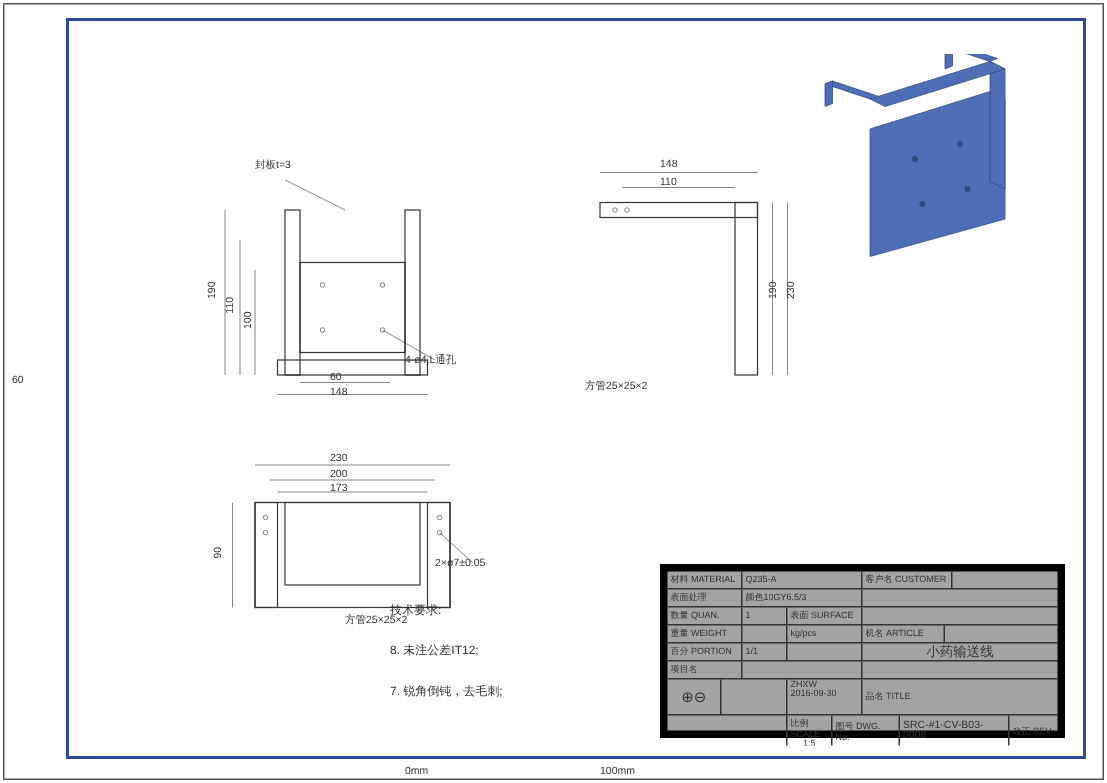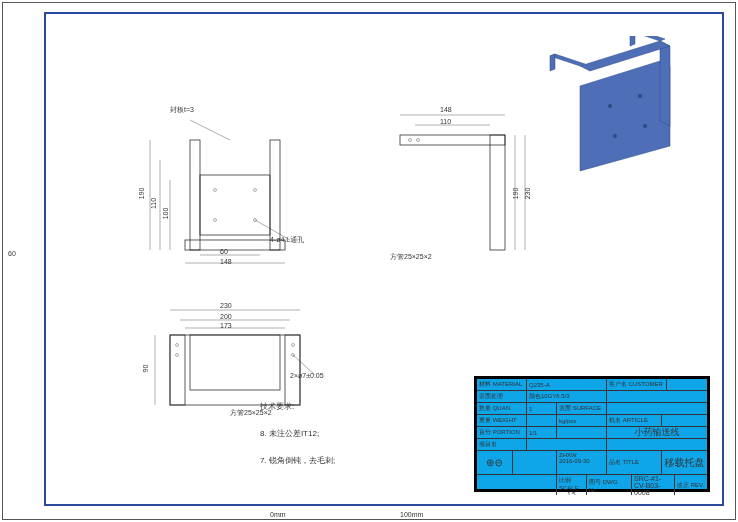--- a/index.html
+++ b/index.html
@@ -6,21 +6,21 @@
   body { font-family: Arial, "Microsoft YaHei", sans-serif; background: #fff; width: 738px; height: 522px; position: relative; overflow: hidden; }
   .outer-frame { position: absolute; top: 2px; left: 2px; right: 2px; bottom: 2px; border: 1px solid #555; }
   .inner-frame { position: absolute; top: 12px; left: 44px; right: 14px; bottom: 16px; border: 2px solid #2a4aa0; }
   .ruler-mark { position: absolute; font-size: 7px; color: #333; }
   .view { position: absolute; }
   .dim { position: absolute; font-size: 7px; color: #333; white-space: nowrap; }
   .drawing-line { stroke: #333; stroke-width: 0.8; fill: none; }
   .thin-line { stroke: #333; stroke-width: 0.4; fill: none; }
   .blue-fill { fill: #4e6fb8; stroke: #2a4a80; stroke-width: 0.5; }
   .iso3d { position: absolute; top: 36px; right: 38px; width: 170px; height: 150px; }
-  .titleblock { position: absolute; right: 28px; bottom: 30px; width: 236px; height: 116px; border: 3px solid #000000; font-size: 6px; color: #333; background: #0ea5e9; }
+  .titleblock { position: absolute; right: 28px; bottom: 30px; width: 270px; height: 116px; border: 5px solid #000000; font-size: 6px; color: #333; background: #a3a3a3; }
   .tb-row { display: flex; border-bottom: 0.5px solid #333; height: 12px; }
   .tb-row:last-child { border-bottom: none; }
   .tb-cell { border-right: 0.5px solid #333; padding: 1px 2px; display: flex; align-items: center; overflow: hidden; }
   .tb-cell:last-child { border-right: none; }
   .tech-req { position: absolute; left: 260px; bottom: 40px; font-size: 8px; color: #333; }
   .tech-req div { margin: 16px 0; }
 </style>
 </head>
 <body>
 
@@ -177,21 +177,20 @@
     <div class="tb-cell" style="flex:1;"></div>
   </div>
   <div class="tb-row" style="height:24px;">
     <div class="tb-cell" style="width:36px; font-size:10px; justify-content:center;">⊕⊖</div>
     <div class="tb-cell" style="width:44px;"></div>
     <div class="tb-cell" style="width:50px; flex-direction:column; align-items:flex-start;">
       <span>ZHXW</span>
       <span>2016-09-30</span>
     </div>
     <div class="tb-cell" style="width:55px;">品名 TITLE</div>
-    <div class="tb-cell" style="flex:1; justify-content:center; font-size:10px;">移载托盘</div>
   </div>
   <div class="tb-row" style="height:20px;">
     <div class="tb-cell" style="width:80px;"></div>
     <div class="tb-cell" style="width:30px; flex-direction:column;">
       <span>比例 SCALE</span>
       <span>1:5</span>
     </div>
     <div class="tb-cell" style="width:45px;">图号 DWG. No.</div>
     <div class="tb-cell" style="flex:1; font-size:7px;">SRC-#1-CV-B03-0008</div>
     <div class="tb-cell" style="width:32px;">改正 REV.</div>

